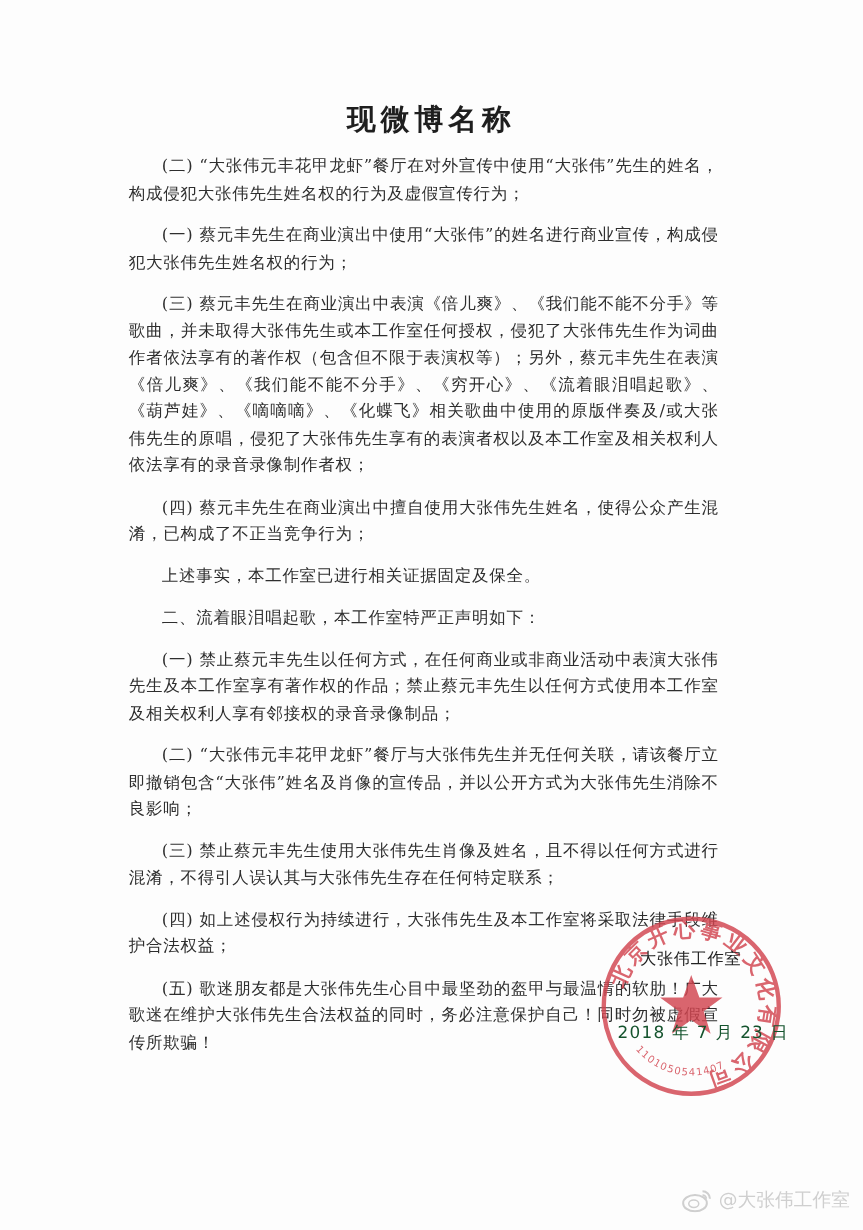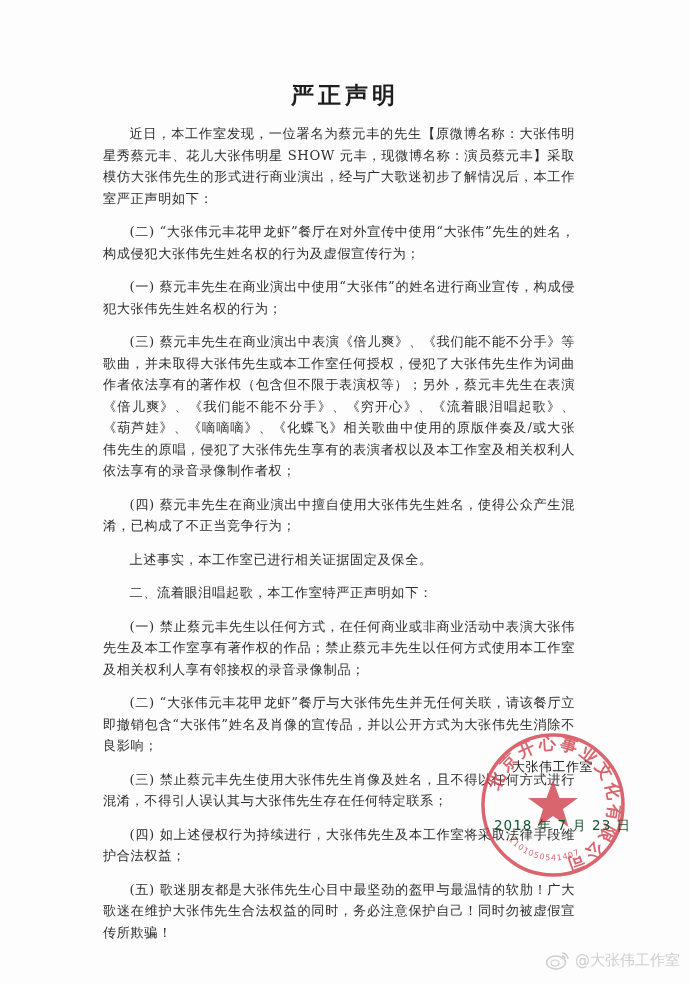--- a/index.html
+++ b/index.html
@@ -40,24 +40,23 @@
     font-family: "DejaVu Sans", "Liberation Sans", sans-serif;
     font-size: 15px; color: #cfcfcf;
   }
   .watermark svg { display: block; }
 </style>
 </head>
 <body>
 
 <div class="page">
 
-  <div class="title">严正声明</div>
+  <div class="title">现微博名称</div>
 
   <div class="body-text">
-    <p class="p">近日，本工作室发现，一位署名为蔡元丰的先生【原微博名称：大张伟明星秀蔡元丰、花儿大张伟明星 SHOW 元丰，现微博名称：演员蔡元丰】采取模仿大张伟先生的形式进行商业演出，经与广大歌迷初步了解情况后，本工作室严正声明如下：</p>
     <p class="p">(二) “大张伟元丰花甲龙虾”餐厅在对外宣传中使用“大张伟”先生的姓名，构成侵犯大张伟先生姓名权的行为及虚假宣传行为；</p>
     <p class="p">(一) 蔡元丰先生在商业演出中使用“大张伟”的姓名进行商业宣传，构成侵犯大张伟先生姓名权的行为；</p>
     <p class="p">(三) 蔡元丰先生在商业演出中表演《倍儿爽》、《我们能不能不分手》等歌曲，并未取得大张伟先生或本工作室任何授权，侵犯了大张伟先生作为词曲作者依法享有的著作权（包含但不限于表演权等）；另外，蔡元丰先生在表演《倍儿爽》、《我们能不能不分手》、《穷开心》、《流着眼泪唱起歌》、《葫芦娃》、《嘀嘀嘀》、《化蝶飞》相关歌曲中使用的原版伴奏及/或大张伟先生的原唱，侵犯了大张伟先生享有的表演者权以及本工作室及相关权利人依法享有的录音录像制作者权；</p>
     <p class="p">(四) 蔡元丰先生在商业演出中擅自使用大张伟先生姓名，使得公众产生混淆，已构成了不正当竞争行为；</p>
     <p class="p">上述事实，本工作室已进行相关证据固定及保全。</p>
     <p class="p">二、流着眼泪唱起歌，本工作室特严正声明如下：</p>
     <p class="p">(一) 禁止蔡元丰先生以任何方式，在任何商业或非商业活动中表演大张伟先生及本工作室享有著作权的作品；禁止蔡元丰先生以任何方式使用本工作室及相关权利人享有邻接权的录音录像制品；</p>
     <p class="p">(二) “大张伟元丰花甲龙虾”餐厅与大张伟先生并无任何关联，请该餐厅立即撤销包含“大张伟”姓名及肖像的宣传品，并以公开方式为大张伟先生消除不良影响；</p>
     <p class="p">(三) 禁止蔡元丰先生使用大张伟先生肖像及姓名，且不得以任何方式进行混淆，不得引人误认其与大张伟先生存在任何特定联系；</p>
     <p class="p">(四) 如上述侵权行为持续进行，大张伟先生及本工作室将采取法律手段维护合法权益；</p>

